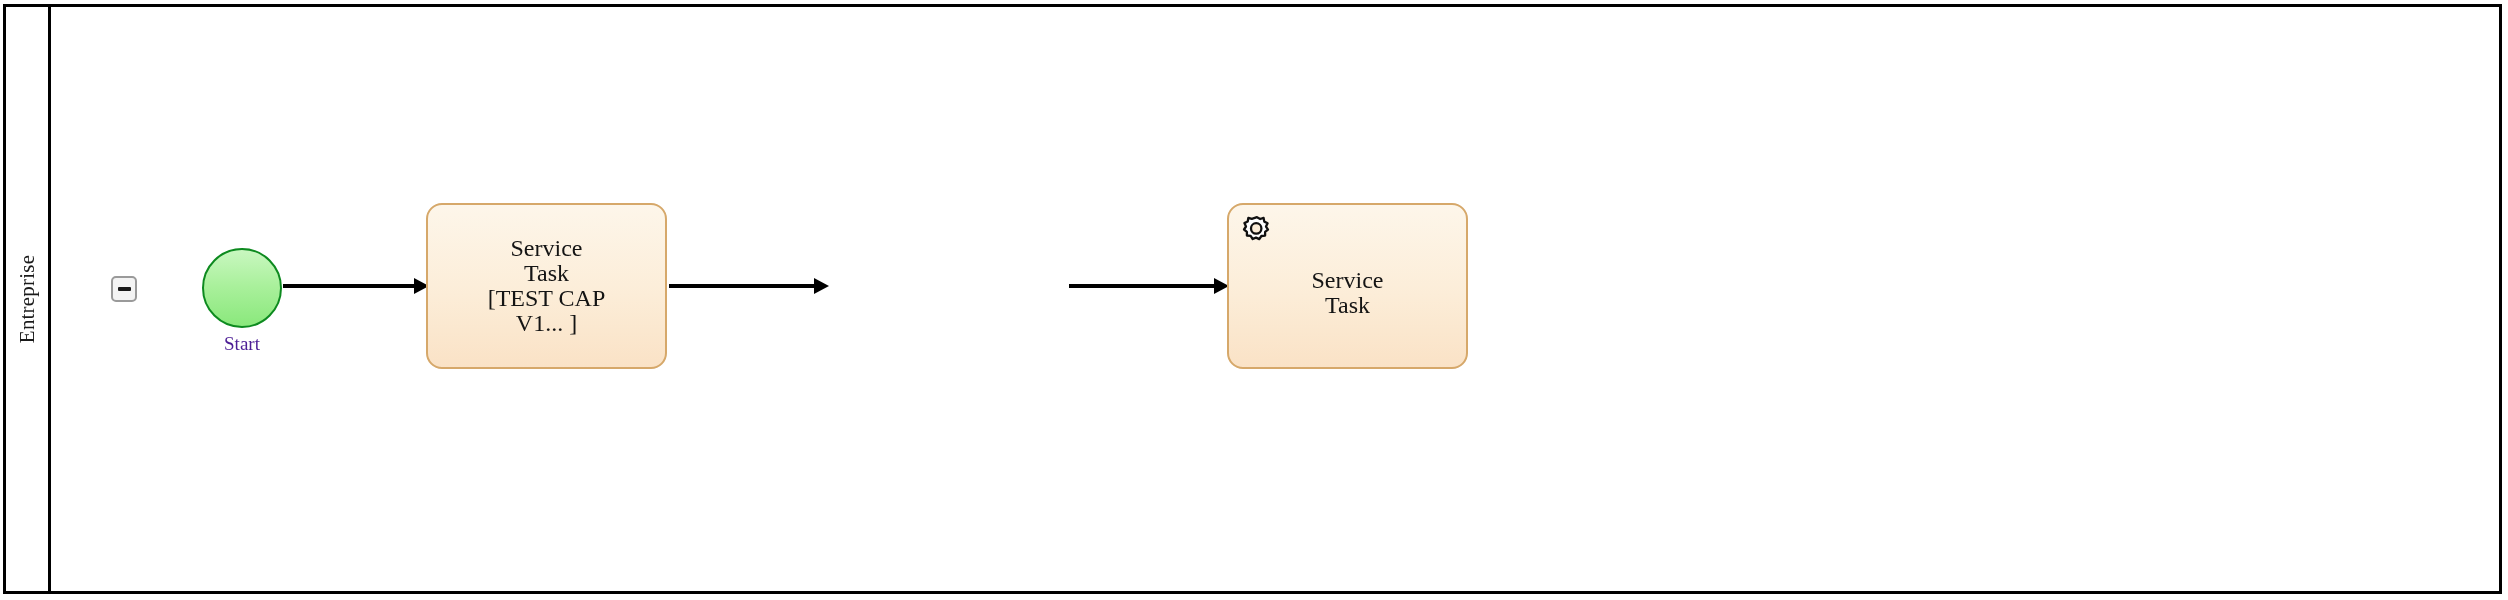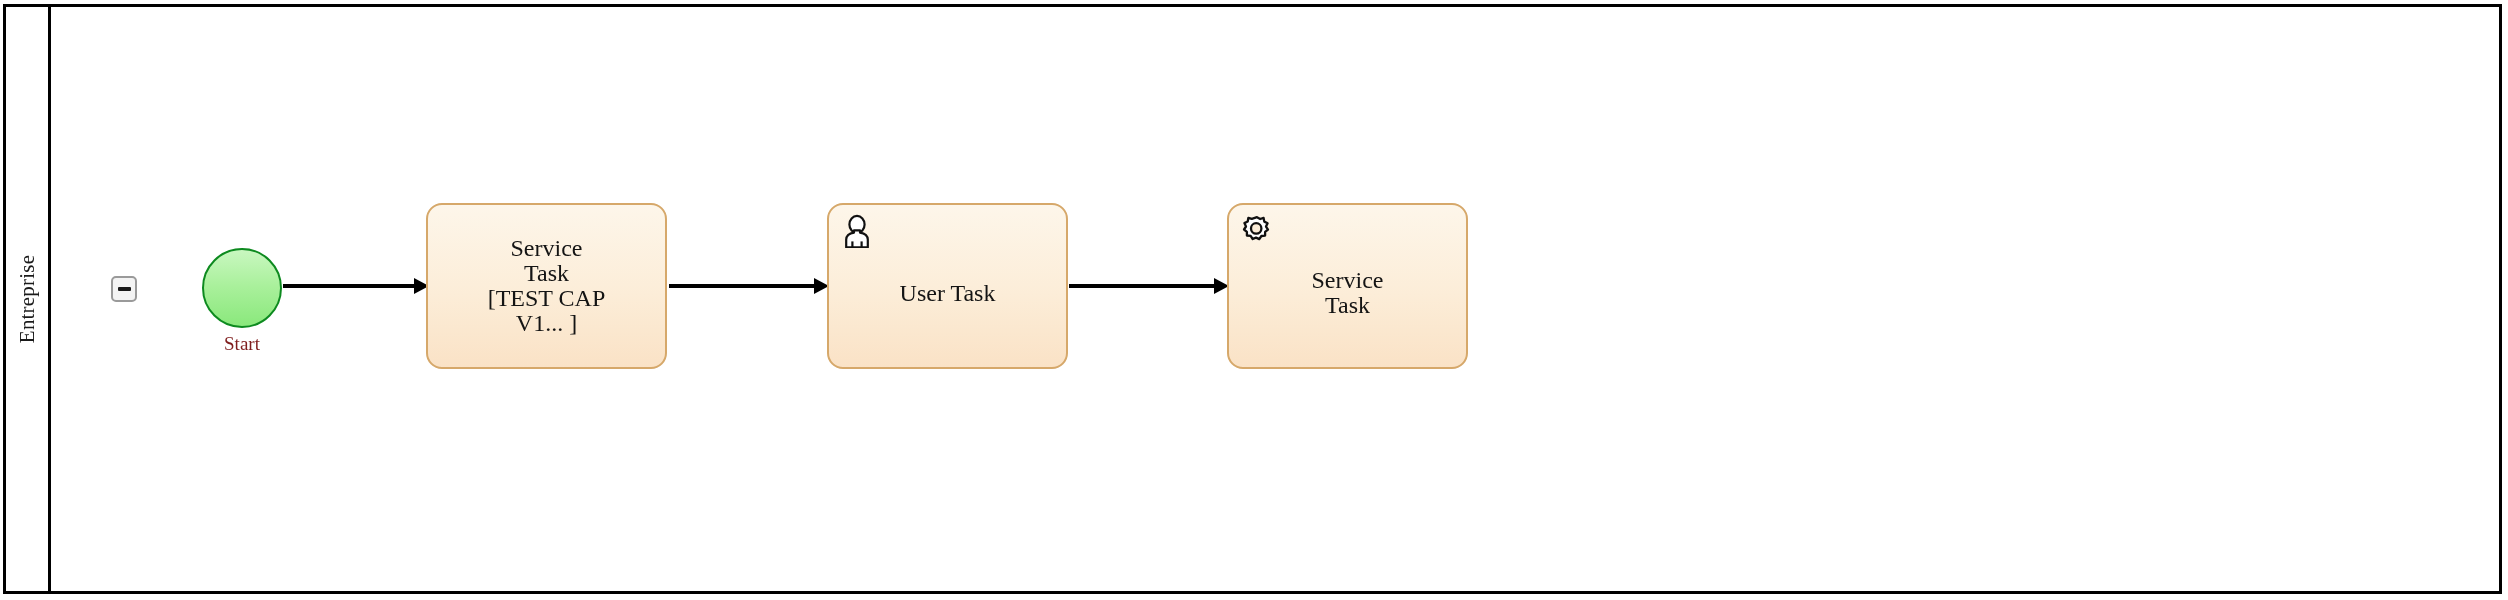--- a/index.html
+++ b/index.html
@@ -100,21 +100,21 @@
     box-sizing: border-box;
     background: linear-gradient(to bottom, #c9f7c0 0%, #a9f09b 48%, #8ae87c 100%);
   }
   .start-label {
     position: absolute;
     left: 151px;
     top: 326px;
     width: 80px;
     text-align: center;
     font-size: 19px;
-    color: #7f1d1d;
+    color: #4c1d95;
     white-space: nowrap;
   }
 
   
   .task {
     position: absolute;
     top: 196px;
     width: 241px;
     height: 166px;
     border: 2px solid #d6a86a;
@@ -223,35 +223,20 @@
             <span>V1... ]</span>
           </span>
         </div>
       </div>
 
       <div class="flow" id="flow-2">
         <div class="line"></div>
         <div class="head"></div>
       </div>
 
-      <div class="task" id="task-2">
-        <span class="task-icon">
-          <svg viewBox="0 0 34 34" width="34" height="34">
-            <ellipse cx="17" cy="10.5" rx="7.6" ry="8.6" fill="#ffffff" stroke="#111111" stroke-width="2.2"></ellipse>
-            <path d="M6.2 33.4 L6.2 25.6 C6.2 21.6 10.2 19.3 14.0 18.6
-                     L14.0 16.4 L20.0 16.4 L20.0 18.6
-                     C23.8 19.3 27.8 21.6 27.8 25.6 L27.8 33.4 Z" fill="#ffffff" stroke="#111111" stroke-width="2.2" stroke-linejoin="round"></path>
-            <line x1="12.4" y1="27.4" x2="12.4" y2="33.4" stroke="#111111" stroke-width="2.2"></line>
-            <line x1="21.6" y1="27.4" x2="21.6" y2="33.4" stroke="#111111" stroke-width="2.2"></line>
-          </svg>
-        </span>
-        <div class="task-text with-icon">
-          <span>User Task</span>
-        </div>
-      </div>
 
       <div class="flow" id="flow-3">
         <div class="line"></div>
         <div class="head"></div>
       </div>
 
       <div class="task" id="task-3">
         <span class="task-icon">
           <svg viewBox="0 0 34 34" width="34" height="34">
             <path d="M17 3.2 L20.2 5.0 L23.6 3.9 L24.3 7.6 L27.6 9.2

